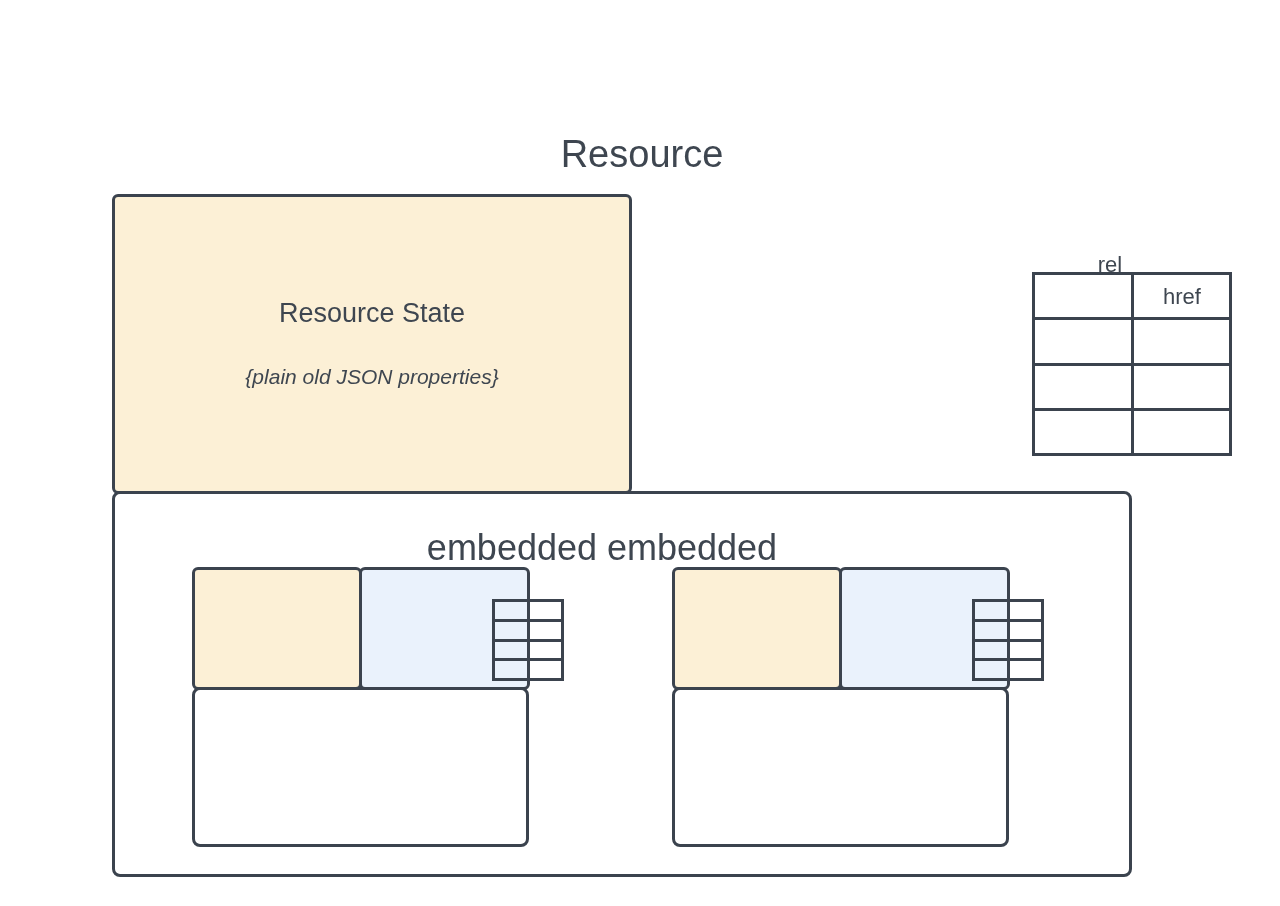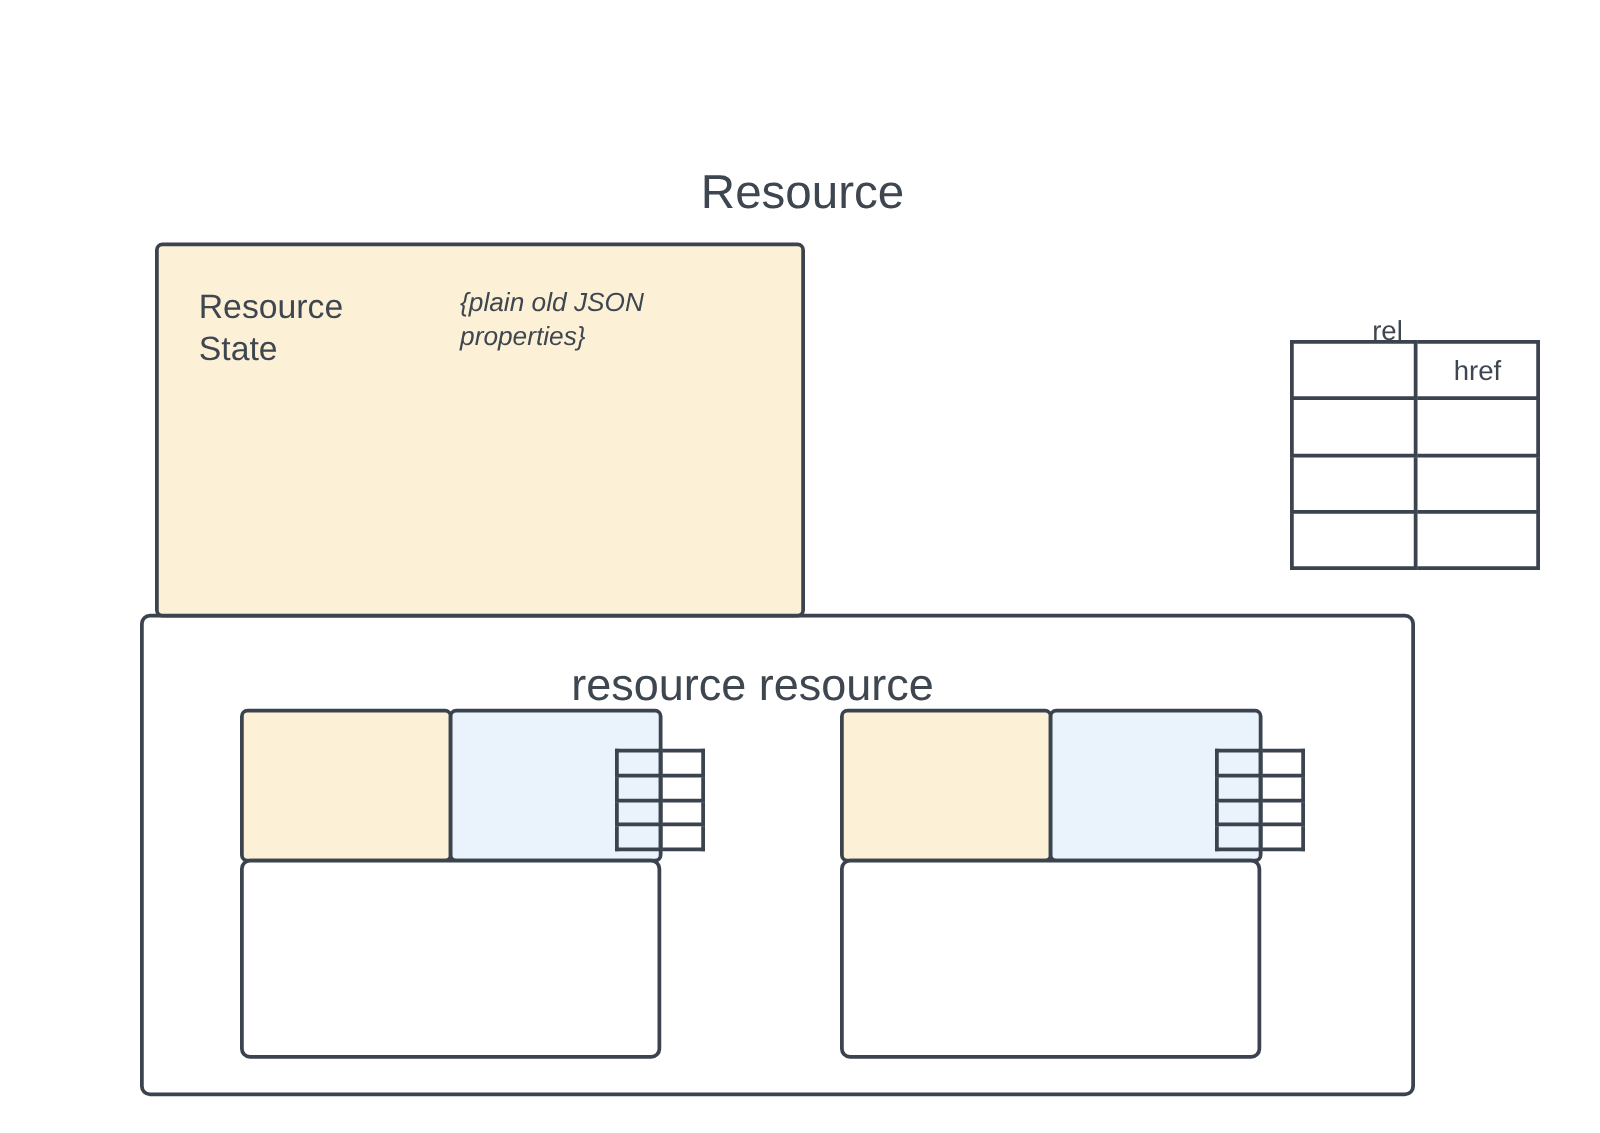--- a/index.html
+++ b/index.html
@@ -31,25 +31,25 @@
     left: 360px;
     top: 84px;
     width: 500px;
     text-align: center;
     font-size: 38px;
     line-height: 1.2;
     color: var(--text);
     white-space: nowrap;
   }
   .resource-state-box {
-    left: 92px; top: 162px; width: 520px; height: 300px;
+    left: 80px; top: 162px; width: 520px; height: 300px;
     background: var(--state-fill);
     border-radius: 6px;
-    display: flex; flex-direction: row;
-    align-items: flex-start; justify-content: center;
+    display: flex; flex-direction: column;
+    align-items: center; justify-content: center;
   }
   .rs-title { font-size: 27px; line-height: 1.25; }
   .rs-subtitle { font-size: 21px; line-height: 1.3; font-style: italic; }
   .links-box {
     left: 597px; top: 162px; width: 503px; height: 300px;
     background: var(--links-fill);
     border-radius: 6px;
     display: flex; align-items: center; justify-content: center;
   }
   .links-title { font-size: 35px; }
@@ -100,21 +100,21 @@
   .s2.mini-body  { left: 640px; }
 </style>
 </head>
 <body>
 
 <div class="canvas">
 
   <div class="title">Resource</div>
 
   <div class="box embedded-box"></div>
-  <div class="embedded-label">resource resource</div>
+  <div class="embedded-label">embedded embedded</div>
 
   <div class="box mini-state s1"></div>
   <div class="box mini-links s1"></div>
   <div class="box mini-body s1"></div>
   <table class="grid mini-1">
     <tbody>
         <tr>
           <td></td>
           <td></td>
         </tr>

